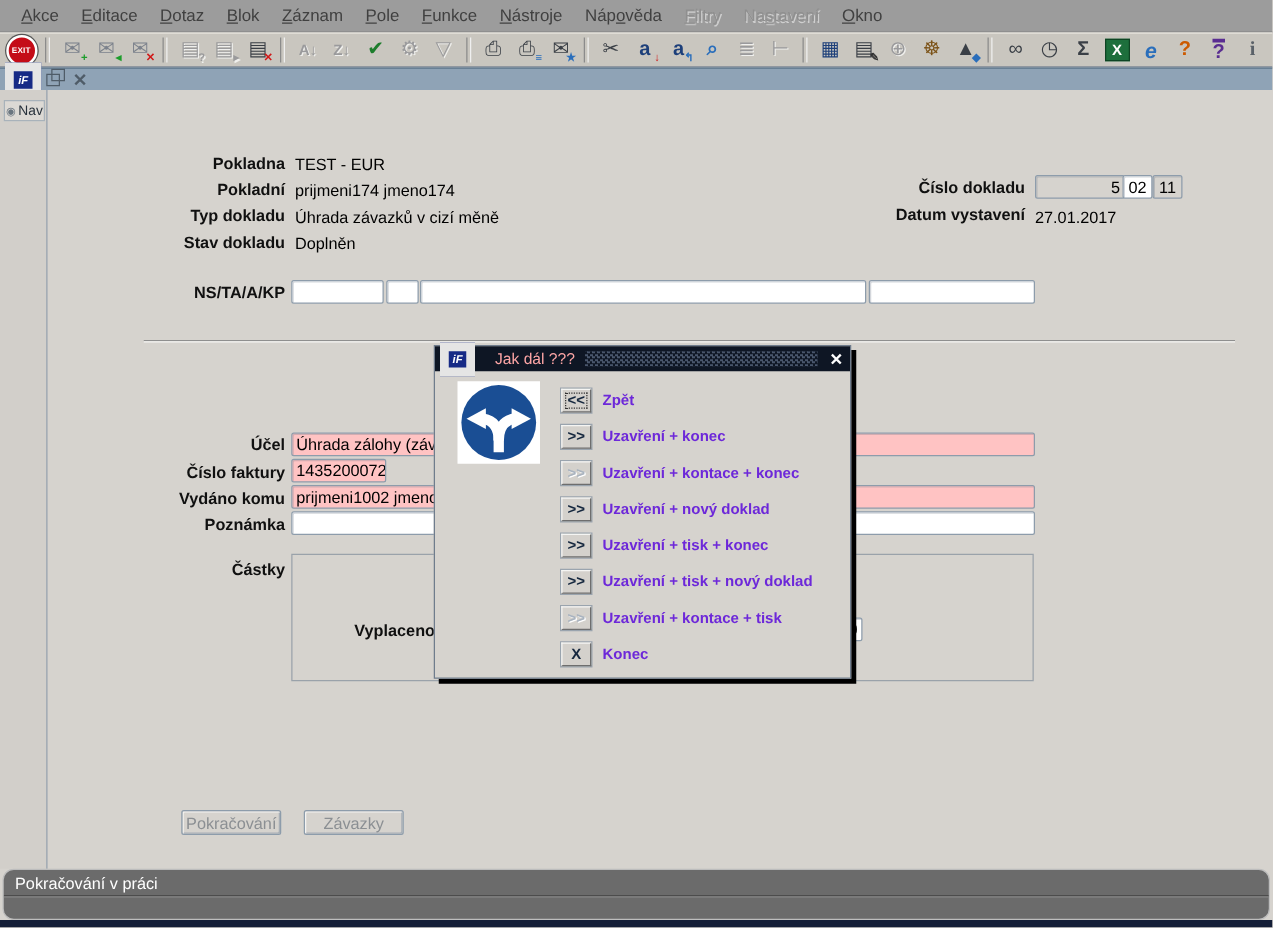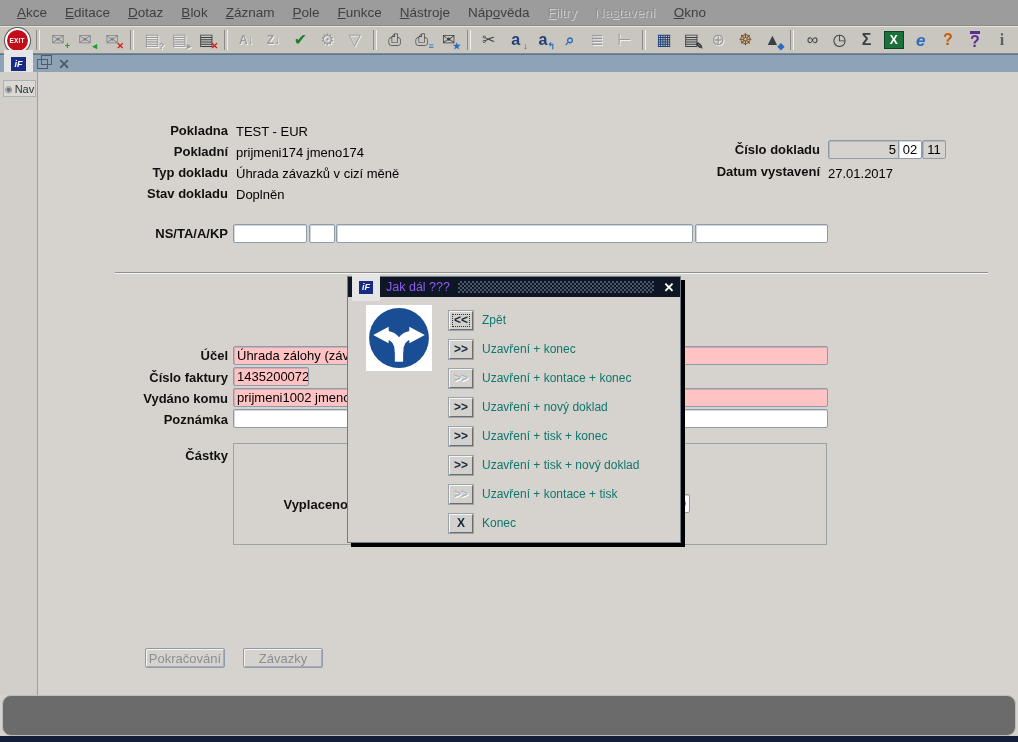--- a/index.html
+++ b/index.html
@@ -71,35 +71,35 @@
   .form-btn{position:absolute;width:78px;height:18px;background:#d6d3ce;border:1px solid #8d9cab;
             border-radius:2px;box-shadow:inset 1px 1px 0 #f4f3f1, inset -1px -1px 0 #a7aeb6;
             font-size:13px;color:#8b8f93;display:flex;align-items:center;justify-content:center;
             font-family:"Liberation Sans",sans-serif;}
   
   .dialog{position:absolute;left:347px;top:276px;width:334px;height:267px;background:#d6d3ce;
           border:1px solid #6f7c8c;box-shadow:4px 4px 0 #000;z-index:20;box-sizing:border-box;}
   .dlg-title{position:absolute;left:0;top:0;right:0;height:20px;background:#0e1624;
              display:flex;align-items:center;padding:0 4px;box-sizing:border-box;}
   .dlg-title .app-logo{width:14px;height:13px;}
-  .dlg-title .txt{color:#8b5cf6;font-size:12.5px;margin-left:6px;white-space:nowrap;}
+  .dlg-title .txt{color:#fca5a5;font-size:12.5px;margin-left:16px;white-space:nowrap;}
   .dlg-pattern{flex:1;height:12px;margin:0 8px;
      background-image:repeating-conic-gradient(#49566c 0% 25%, transparent 0% 50%);
      background-size:4px 4px;}
   .dlg-close{color:#fff;font-size:13px;font-weight:bold;width:14px;text-align:center;cursor:default;}
   .dlg-sign{position:absolute;left:18px;top:28px;width:66px;height:66px;background:#fff;}
   .dlg-rows{position:absolute;left:101px;top:33px;display:flex;flex-direction:column;gap:9px;}
   .dlg-row{display:flex;align-items:center;gap:9px;height:20px;}
   .dlg-key{width:24px;height:19px;background:#d4d1cc;border:1px solid;
            border-color:#f5f5f3 #6e6e6e #6e6e6e #f5f5f3;box-shadow:0 0 0 1px #9aa4ae;
            font-size:12px;font-weight:bold;color:#16283f;display:flex;align-items:center;
            justify-content:center;box-sizing:border-box;}
   .dlg-key.focused{outline:1px dotted #333;outline-offset:-4px;}
   .dlg-row.disabled .dlg-key{color:#a9b3bf;text-shadow:1px 1px 0 #fff;}
-  .dlg-label{font-size:12px;font-weight:normal;color:#0f766e;white-space:nowrap;}
+  .dlg-label{font-size:12px;font-weight:bold;color:#6d28d9;white-space:nowrap;}
   
   .statusbar{position:absolute;left:2px;top:695px;width:1014px;height:41px;background:#6b6b6b;
              border:1px solid #bdbdbd;border-radius:9px;box-sizing:border-box;overflow:hidden;}
   .status-row1{position:absolute;left:0;top:0;right:0;height:20px;border-bottom:1px solid #4c4c4c;
                box-shadow:0 1px 0 #8a8a8a;}
   .status-row1 .txt{position:absolute;left:9px;top:3px;color:#fff;font-size:13px;}
   .status-row2{position:absolute;left:0;top:21px;right:0;bottom:0;}
   .status-row2 .txt{position:absolute;top:2px;color:#fff;font-size:13px;}
   .st-sep{position:absolute;top:2px;height:15px;width:2px;border-left:1px solid #4c4c4c;
           border-right:1px solid #939393;}
@@ -363,14 +363,17 @@
       <span class="dlg-label">Uzavření + kontace + tisk</span>
     </div>
     <div class="dlg-row">
       <span class="dlg-key">X</span>
       <span class="dlg-label">Konec</span>
     </div>
   </div>
 </div>
 
 <div class="statusbar">
+  <div class="status-row1">
+    <span class="txt">Pokračování v práci</span>
+  </div>
 </div>
 <div class="bottom-strip"></div>
 
 </body></html>

